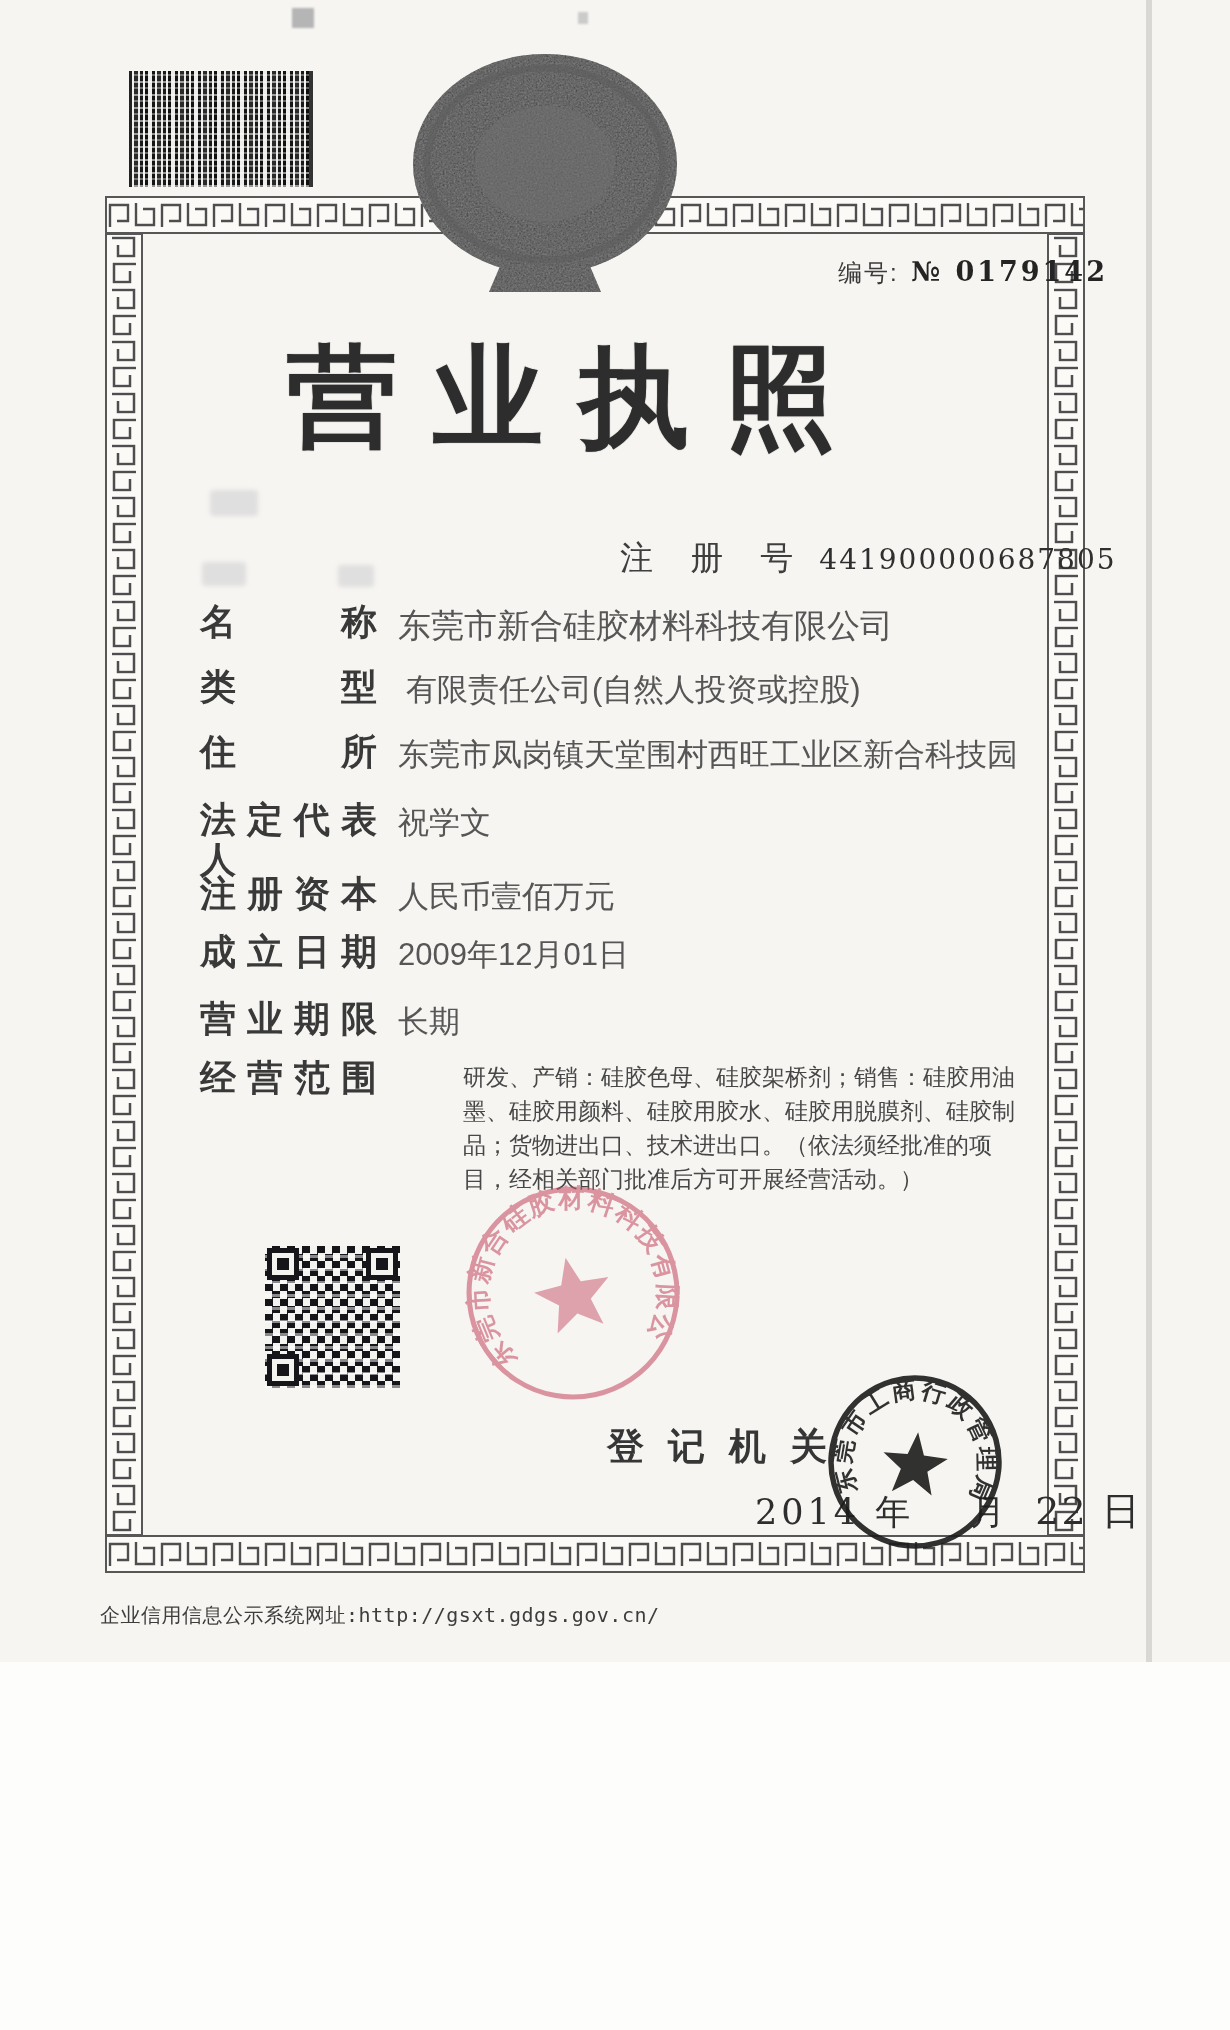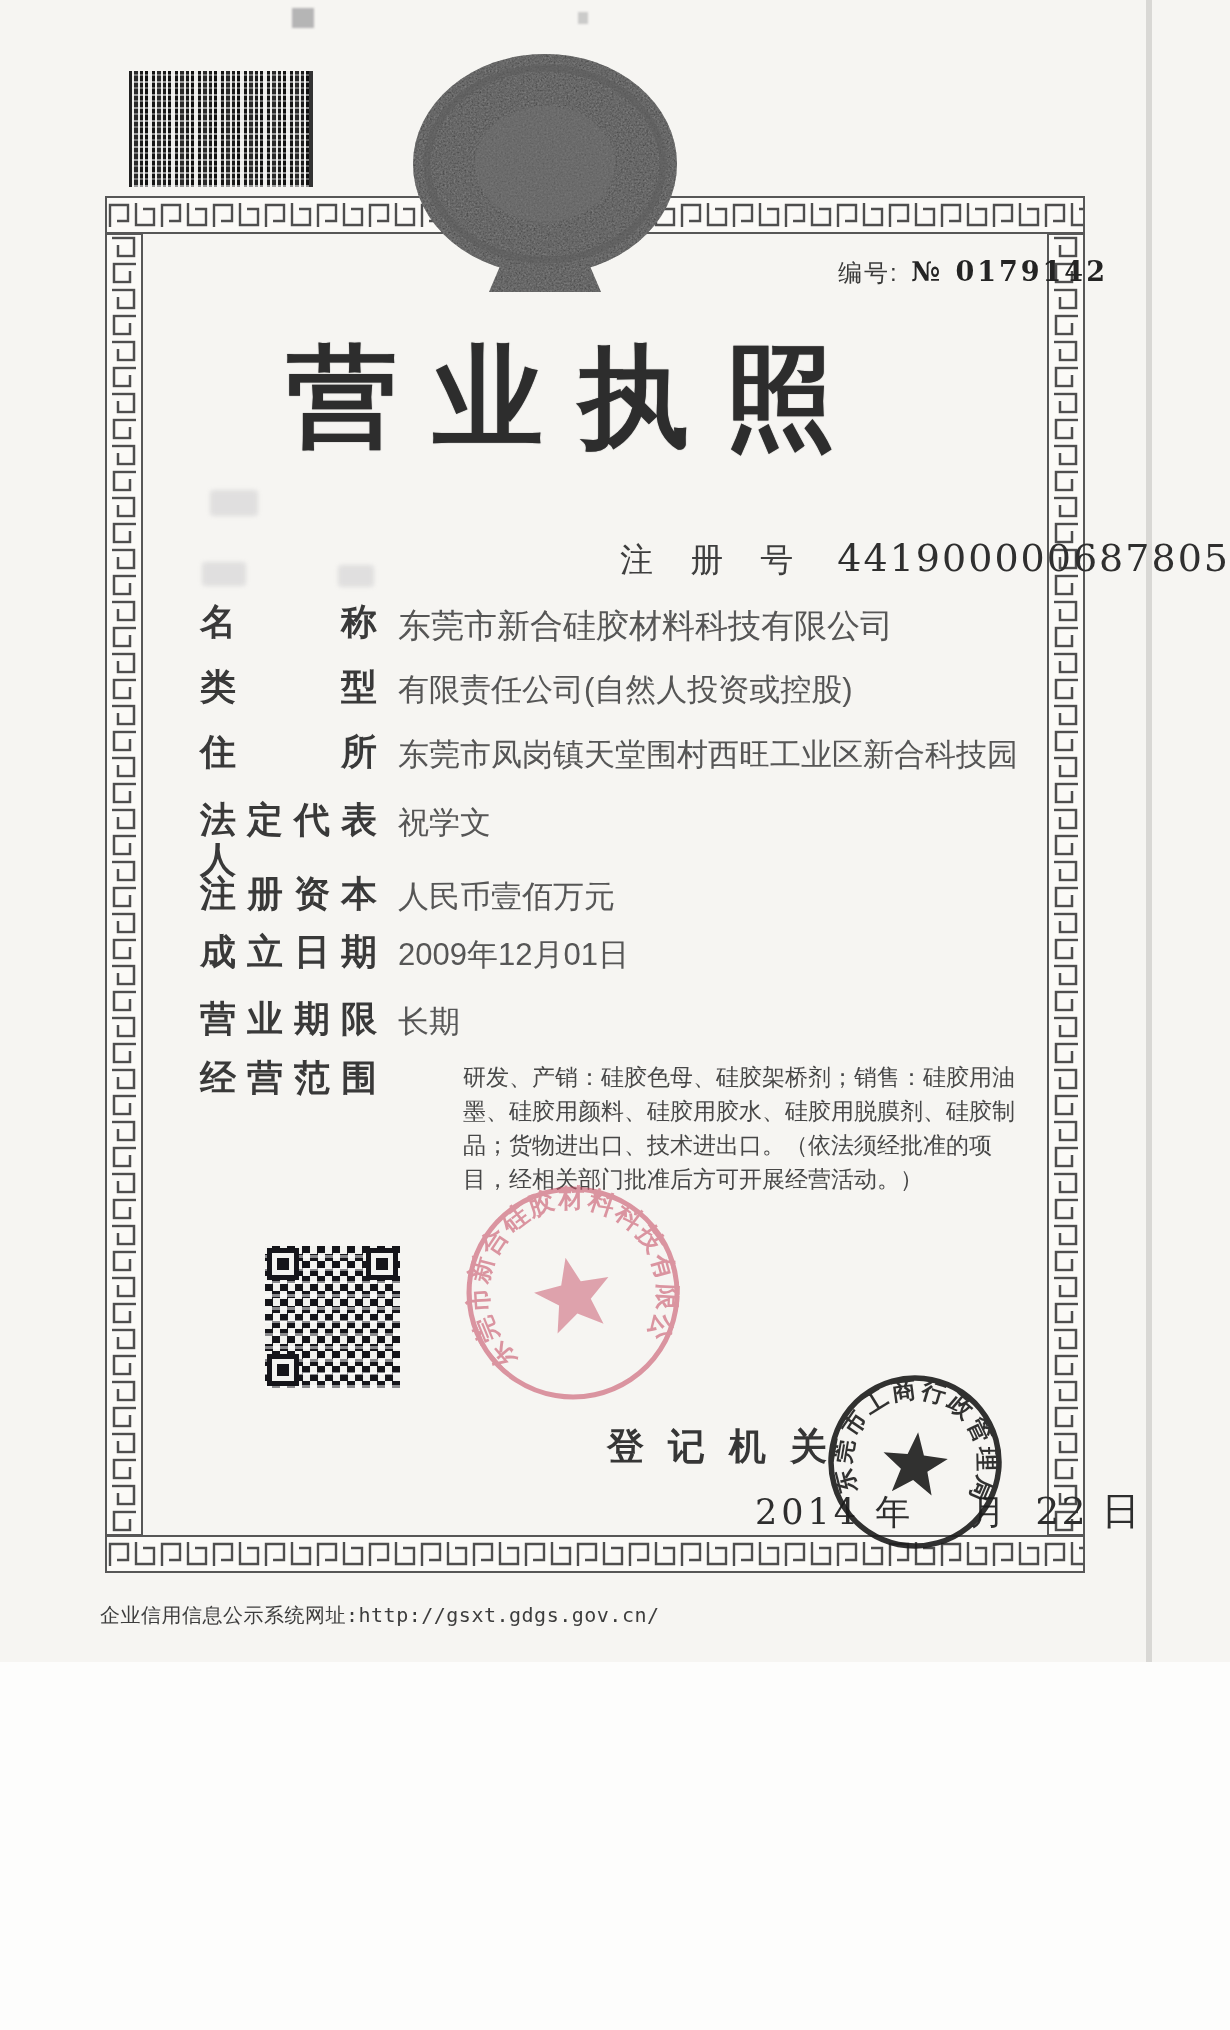--- a/index.html
+++ b/index.html
@@ -36,21 +36,21 @@
 
   .title-row{top:342px;left:287px;display:flex;}
   .title-char{
     font-size:110px;line-height:1;font-weight:bold;color:#2d2d2d;
     margin-right:36px;text-shadow:0 0 1px rgba(70,70,70,.8);
   }
   .title-char:last-child{margin-right:0;}
 
   .regno-row{top:536px;left:620px;display:flex;align-items:baseline;}
   .regno-label{font-size:33px;color:#3e3e3e;letter-spacing:14px;font-weight:500;}
-  .regno-number{font-family:"DejaVu Serif", serif;font-size:38px;color:#2f2f2f;letter-spacing:2px;margin-left:30px;}
+  .regno-number{font-family:"DejaVu Serif", serif;font-size:28px;color:#2f2f2f;letter-spacing:2px;margin-left:12px;}
 
   
   .field-row{position:absolute;left:200px;display:flex;align-items:flex-start;}
   .field-label{
     display:block;width:177px;flex:0 0 177px;
     font-size:36px;line-height:1.1;font-weight:600;color:#393939;
     text-align:justify;text-align-last:justify;text-justify:inter-character;
   }
   .field-value{
     margin-left:21px;font-size:31px;line-height:1.2;color:#565656;
@@ -173,21 +173,21 @@
 
   <div class="abs regno-row">
     <span class="regno-label">注 册 号</span>
     <span class="regno-number">441900000687805</span>
   </div>
 
   <div class="field-row" style="top:602px;">
     <span class="field-label">名称</span>
     <span class="field-value big">东莞市新合硅胶材料科技有限公司</span>
   </div>
-  <div class="field-row" style="top:667px;">
+  <div class="field-row" style="top:667px;gap:8px;">
     <span class="field-label">类型</span>
     <span class="field-value">有限责任公司(自然人投资或控股)</span>
   </div>
   <div class="field-row" style="top:732px;justify-content:space-between;">
     <span class="field-label">住所</span>
     <span class="field-value">东莞市凤岗镇天堂围村西旺工业区新合科技园</span>
   </div>
   <div class="field-row" style="top:800px;">
     <span class="field-label">法定代表人</span>
     <span class="field-value">祝学文</span>

